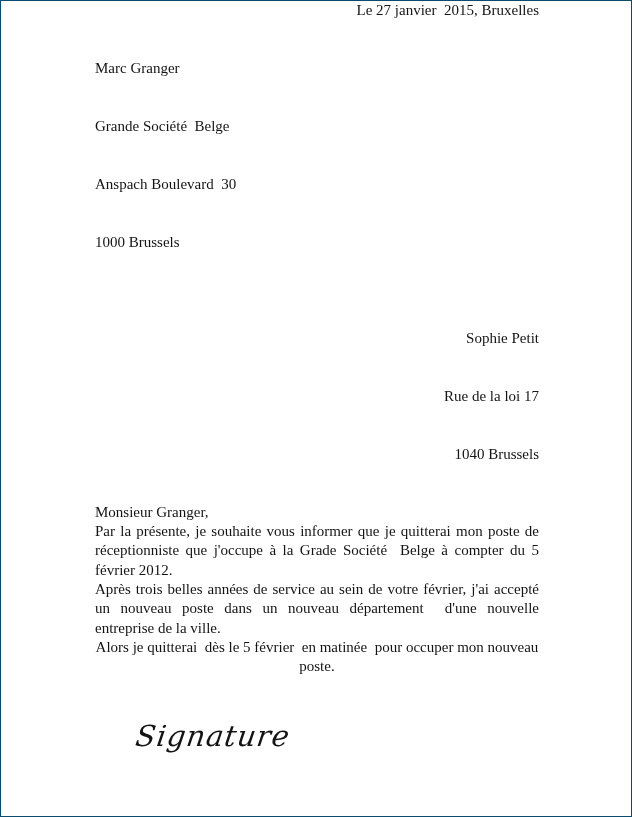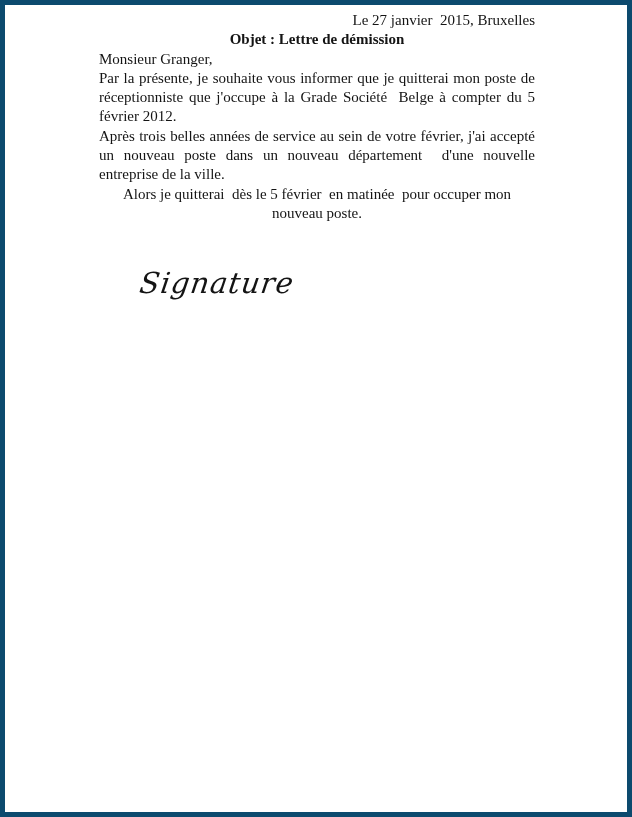--- a/index.html
+++ b/index.html
@@ -6,22 +6,22 @@
     margin: 0;
     padding: 0;
     background: #ffffff;
   }
   .page {
     position: relative;
     width: 632px;
     height: 817px;
     box-sizing: border-box;
     background: #ffffff;
-    border: 5px solid #0c4a6e;
-    padding: 6px 92px 0 94px;
+    border: 1px solid #0c4a6e;
+    padding: 0 92px 0 94px;
     font-family: "Liberation Serif", serif;
     font-size: 15px;
     line-height: 19.3px;
     color: #141414;
     overflow: hidden;
   }
   .page div, .page p {
     margin: 0;
     white-space: pre-wrap;
   }
@@ -62,23 +62,33 @@
     transform: skewX(-8deg);
   }
 </style>
 </head>
 <body>
 
 <div class="page">
 
   <div class="date-line">Le 27 janvier  2015, Bruxelles</div>
 
+  <div class="recipient-block">
+    <div>Marc Granger</div>
+    <div>Grande Société  Belge</div>
+    <div>Anspach Boulevard  30</div>
+    <div>1000 Brussels</div>
+  </div>
 
+  <div class="sender-block">
+    <div>Sophie Petit</div>
+    <div>Rue de la loi 17</div>
+    <div>1040 Brussels</div>
+  </div>
 
-  <div class="subject-line">Objet : Lettre de démission</div>
 
   <div class="salutation">Monsieur Granger,</div>
 
   <p class="para-1">Par la présente, je souhaite vous informer que je quitterai mon poste de réceptionniste que j'occupe à la Grade Société  Belge à compter du 5 février 2012.</p>
 
   <p class="para-2">Après trois belles années de service au sein de votre février, j'ai accepté un nouveau poste dans un nouveau département  d'une nouvelle  entreprise de la ville.</p>
 
   <p class="para-3">Alors je quitterai  dès le 5 février  en matinée  pour occuper mon nouveau poste.</p>
 
 

